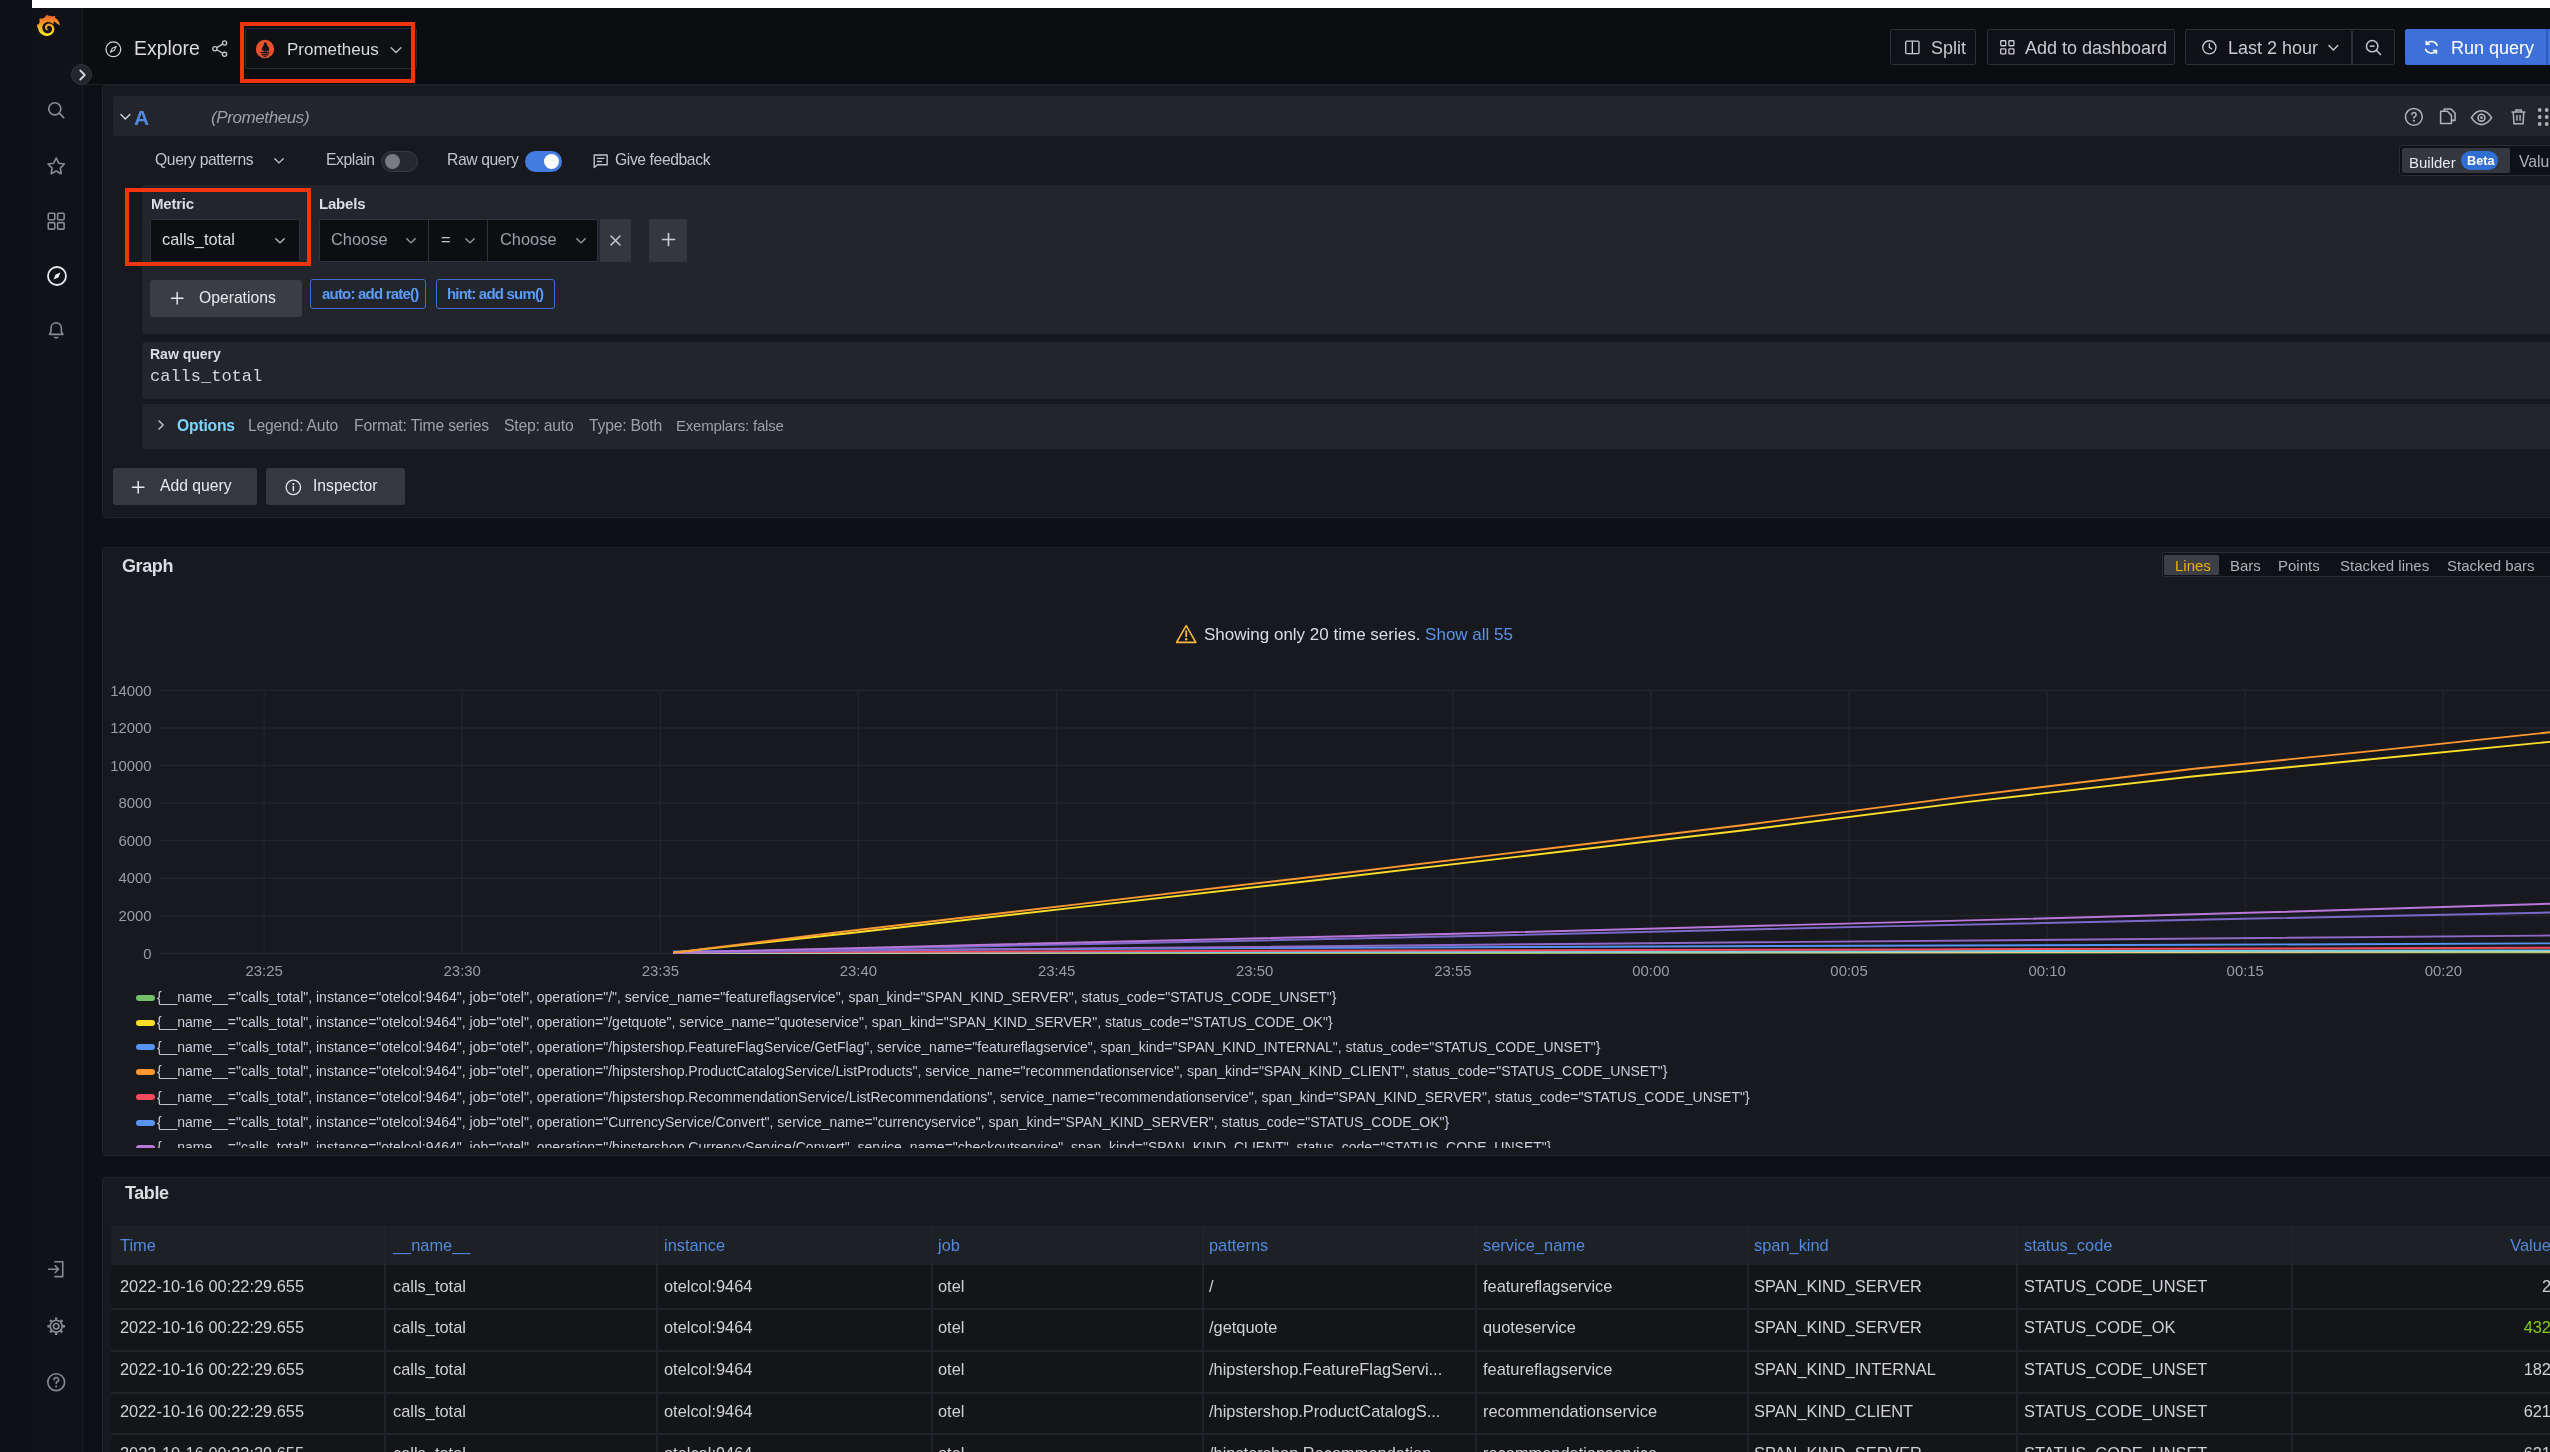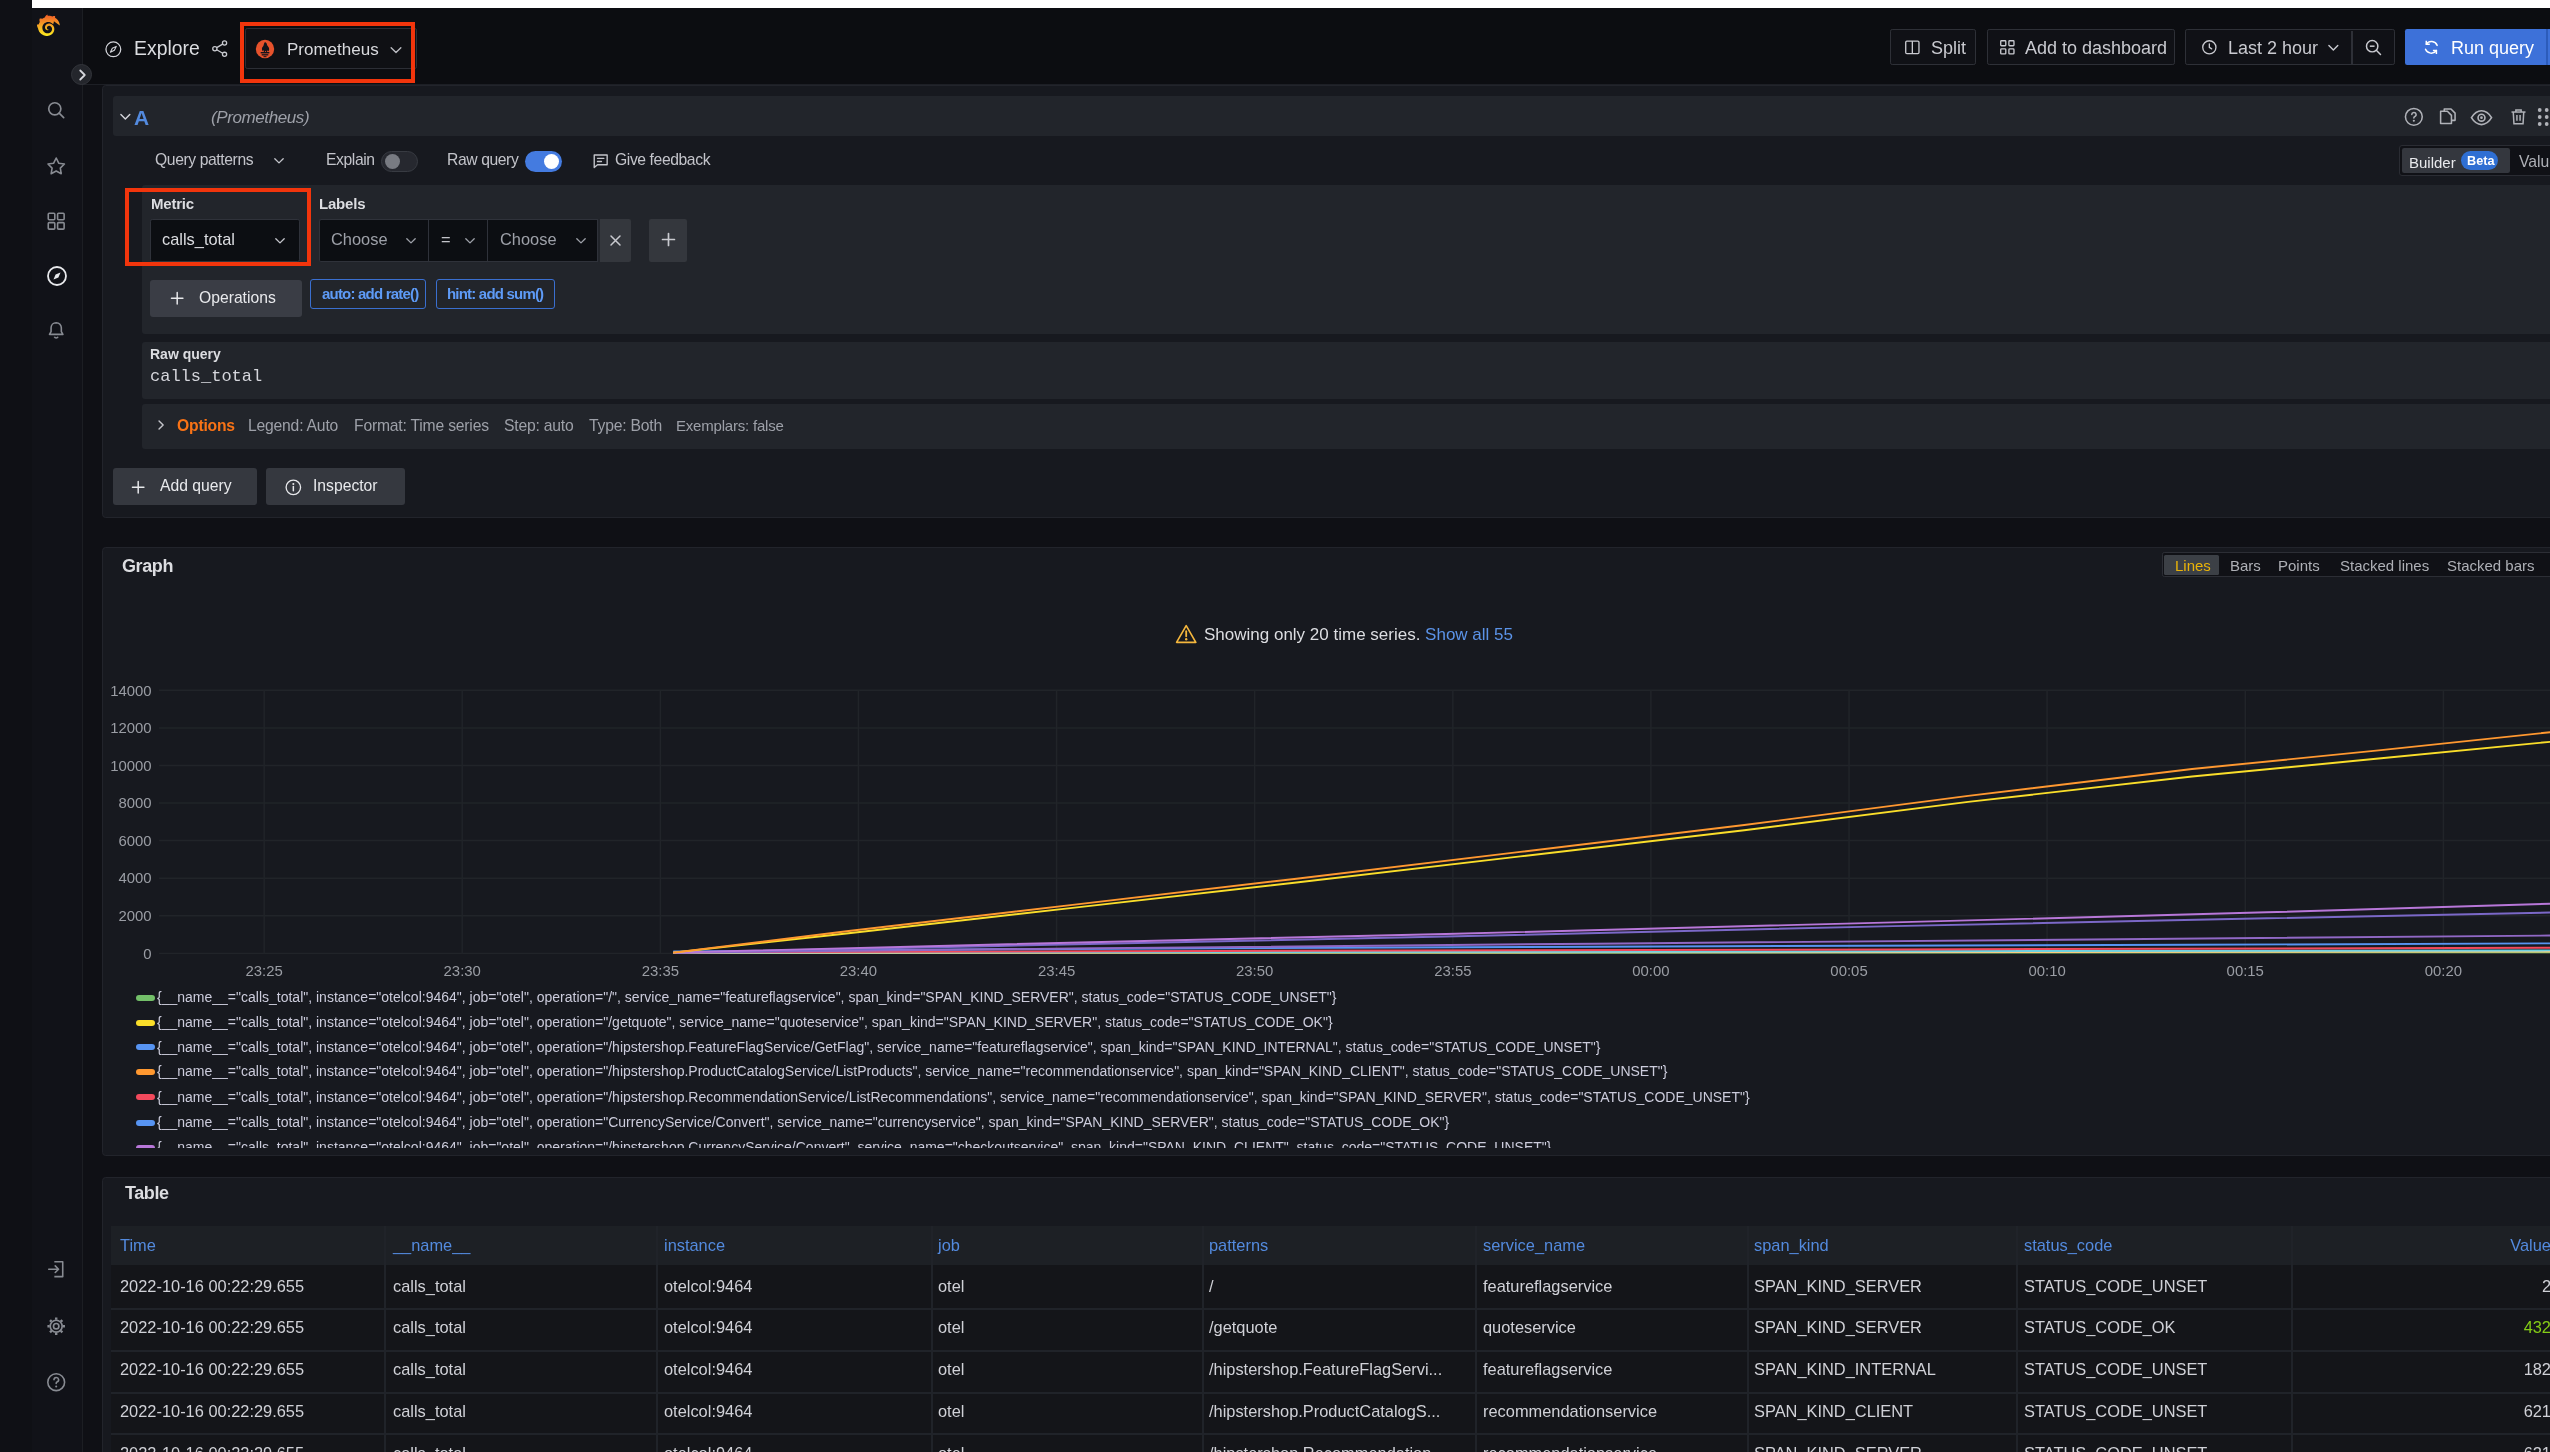--- a/index.html
+++ b/index.html
@@ -273,21 +273,21 @@
   <div class="t" style="left:415px;top:285px;font-size:15px;font-weight:700;letter-spacing:-0.8px;color:#5e9bf7;">hint: add sum()</div>
 
   <div class="block" style="left:110px;top:342px;width:2423px;height:57px;"></div>
   <div class="t" style="left:118px;top:346px;font-size:14px;font-weight:700;color:#dcdde1;">Raw query</div>
   <div class="t" style="left:118px;top:367px;font-size:17px;font-family:'Liberation Mono',monospace;color:#d5d6dc;">calls_total</div>
 
   <div class="block" style="left:110px;top:404px;width:2423px;height:45px;"></div>
   <svg class="icon" style="left:125px;top:419px;" width="8.2" height="12" viewBox="0 0 8 10">
       <path d="M2 1 L6 5 L2 9" stroke="#c3c4ca" stroke-width="1.4" fill="none" stroke-linecap="round" stroke-linejoin="round"></path>
     </svg>
-  <div class="t" style="left:145px;top:417px;font-size:15.7px;font-weight:700;letter-spacing:-0.2px;color:#f97316;">Options</div>
+  <div class="t" style="left:145px;top:417px;font-size:15.7px;font-weight:700;letter-spacing:-0.2px;color:#7dd3fc;">Options</div>
   <div class="t grayed" style="left:216px;top:417px;font-size:15.7px;letter-spacing:-0.2px;">Legend: Auto</div>
   <div class="t grayed" style="left:322px;top:417px;font-size:15.7px;letter-spacing:-0.2px;">Format: Time series</div>
   <div class="t grayed" style="left:472px;top:417px;font-size:15.7px;letter-spacing:-0.2px;">Step: auto</div>
   <div class="t grayed" style="left:557px;top:417px;font-size:15.7px;letter-spacing:-0.2px;">Type: Both</div>
   <div class="t grayed" style="left:644px;top:417px;font-size:15px;letter-spacing:-0.2px;">Exemplars: false</div>
 
   <div class="abs" style="left:81px;top:468px;width:144px;height:37px;background:#35383f;border-radius:3px;"></div>
   <svg class="icon" style="left:98px;top:479px;" width="16.4" height="16.4" viewBox="0 0 20 20">
       <path d="M10 3 V17 M3 10 H17" stroke="#e8e9ec" stroke-width="1.8" stroke-linecap="round"></path>
     </svg>

